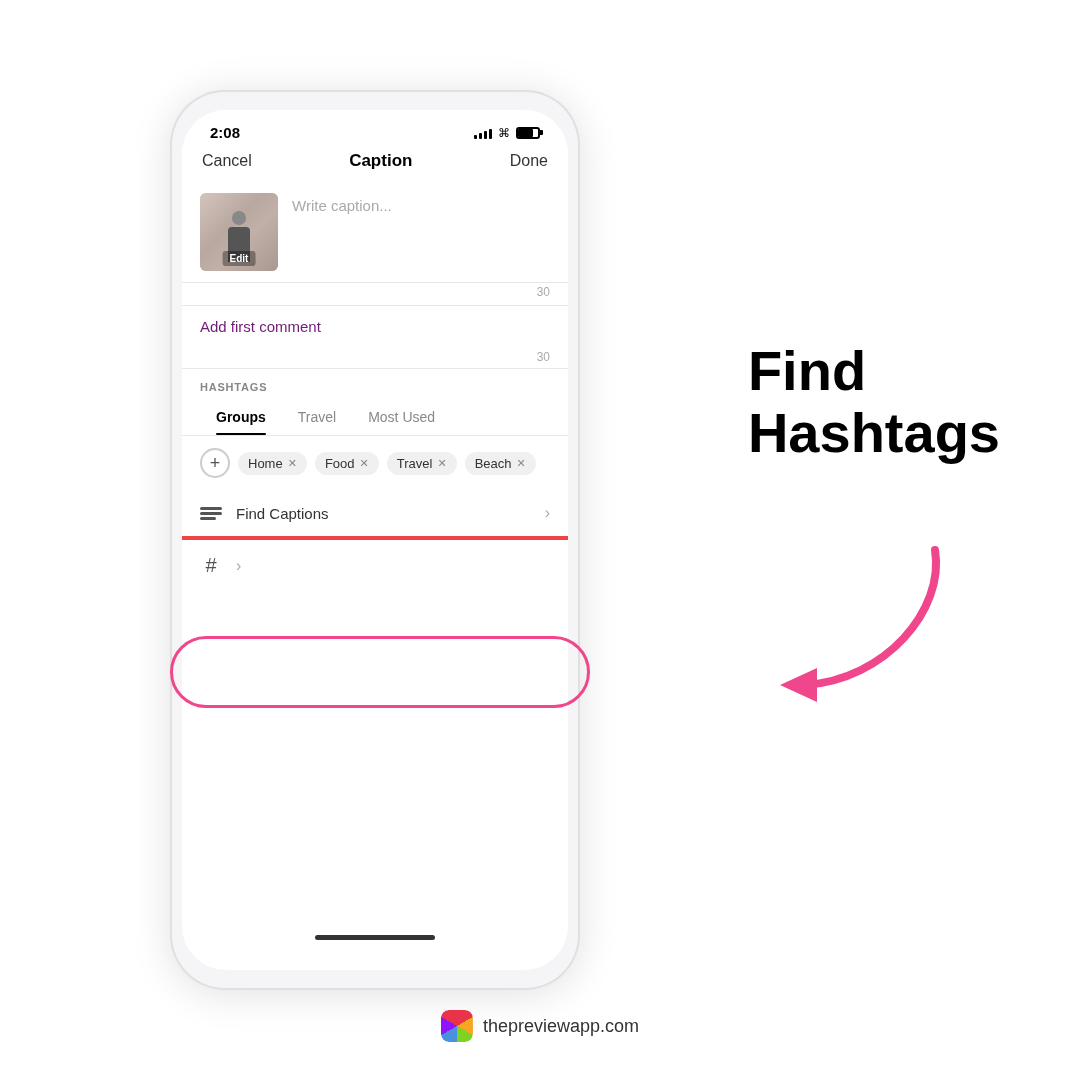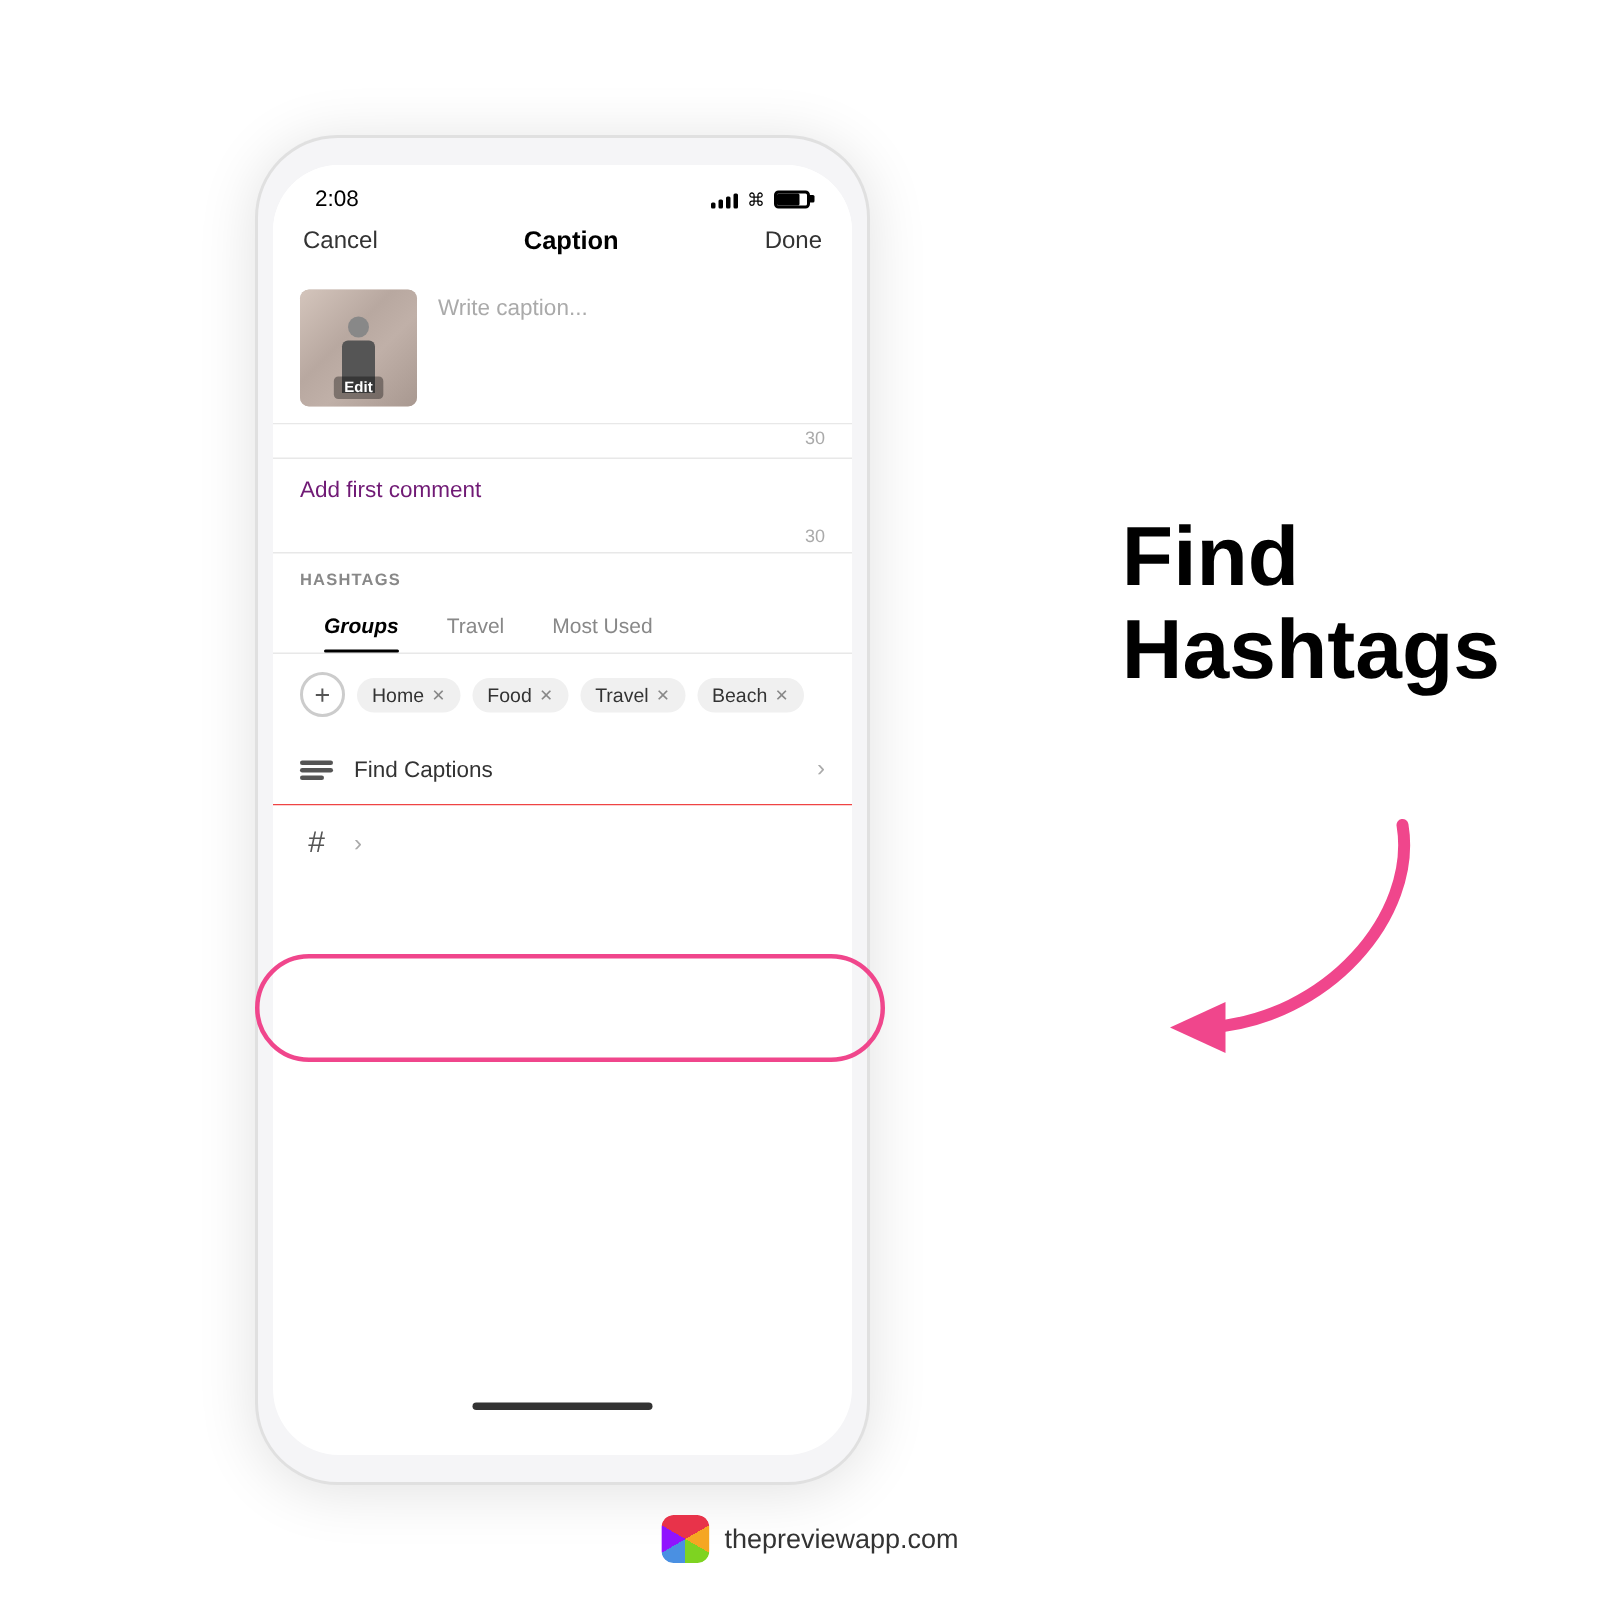--- a/index.html
+++ b/index.html
@@ -40,21 +40,21 @@
     
     .status-bar {
       display: flex;
       align-items: center;
       justify-content: space-between;
       padding: 14px 28px 6px;
       background: #fff;
     }
     .status-time {
       font-size: 15px;
-      font-weight: 400;
+      font-weight: 700;
       color: #000;
     }
     .status-icons {
       display: flex;
       align-items: center;
       gap: 6px;
     }
     .signal-bars {
       display: flex;
       align-items: flex-end;
@@ -233,21 +233,20 @@
     .tab-item {
       font-size: 14px;
       padding: 6px 16px 10px;
       color: #888;
       cursor: pointer;
       position: relative;
     }
     .tab-item.active {
       font-weight: 700;
       color: #000;
-      font-style: italic;
     }
     .tab-item.active::after {
       content: '';
       position: absolute;
       bottom: 0;
       left: 16px;
       right: 16px;
       height: 2px;
       background: #000;
       border-radius: 2px;
@@ -290,21 +289,21 @@
       font-size: 11px;
       color: #888;
       cursor: pointer;
     }
 
     
     .find-captions-row {
       display: flex;
       align-items: center;
       padding: 14px 18px;
-      border-bottom: 1px solid #ef4444;
+      border-bottom: 4px solid #ef4444;
       background: #fff;
     }
     .find-captions-icon {
       width: 22px;
       height: 3px;
       background: #555;
       border-radius: 2px;
       position: relative;
       margin-right: 14px;
       flex-shrink: 0;

